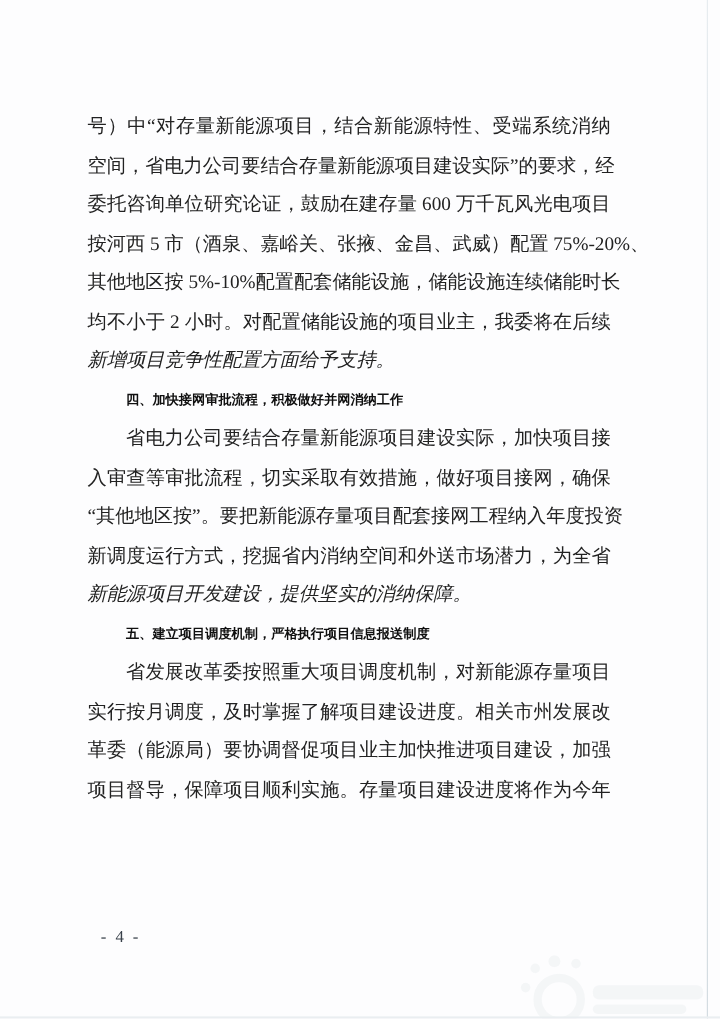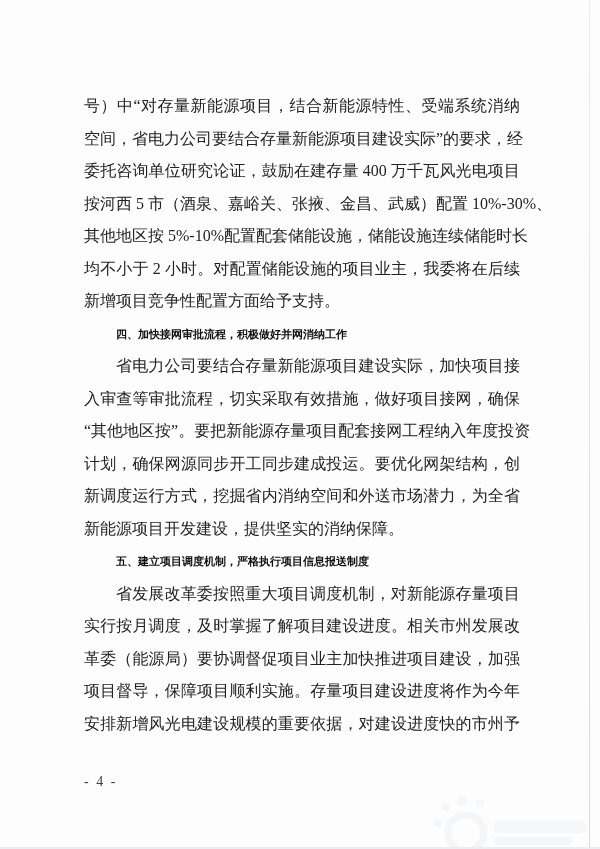--- a/index.html
+++ b/index.html
@@ -9,35 +9,35 @@
     font-family: "Liberation Serif", "DejaVu Serif", serif;
   }
   .page {
     position: relative;
     width: 600px; height: 849px;
     background: #fdfdfe;
     overflow: hidden;
   }
   .content {
     position: absolute;
-    left: 84px; top: 90px;
+    left: 73px; top: 90px;
     width: 436px;
   }
   .line, .heading {
     width: 436px;
     height: 32.5px;
     line-height: 32.5px;
     font-size: 16px;
     color: #222222;
     white-space: nowrap;
     text-align: justify;
     text-align-last: justify;
     font-family: "Liberation Serif", "DejaVu Serif", serif;
   }
-  .line.last { text-align-last: left; }
+  .line.last { text-align-last: left; font-style: italic; }
   .indent { padding-left: 32px; width: 404px; }
   .heading {
     font-family: "Liberation Sans", "DejaVu Sans", sans-serif;
     font-weight: 700;
     font-size: 11px;
     color: #101010;
     text-align-last: left;
   }
   .page-number {
     position: absolute;
@@ -71,40 +71,38 @@
 </style>
 </head>
 <body>
 
 <div class="page">
 
   <div class="content">
 
     <div class="line">号）中“对存量新能源项目，结合新能源特性、受端系统消纳</div>
     <div class="line">空间，省电力公司要结合存量新能源项目建设实际”的要求，经</div>
-    <div class="line">委托咨询单位研究论证，鼓励在建存量 400 万千瓦风光电项目</div>
-    <div class="line">按河西 5 市（酒泉、嘉峪关、张掖、金昌、武威）配置 10%-30%、</div>
+    <div class="line">委托咨询单位研究论证，鼓励在建存量 600 万千瓦风光电项目</div>
+    <div class="line">按河西 5 市（酒泉、嘉峪关、张掖、金昌、武威）配置 75%-20%、</div>
     <div class="line">其他地区按 5%-10%配置配套储能设施，储能设施连续储能时长</div>
     <div class="line">均不小于 2 小时。对配置储能设施的项目业主，我委将在后续</div>
     <div class="line last">新增项目竞争性配置方面给予支持。</div>
 
     <div class="heading indent">四、加快接网审批流程，积极做好并网消纳工作</div>
     <div class="line indent">省电力公司要结合存量新能源项目建设实际，加快项目接</div>
     <div class="line">入审查等审批流程，切实采取有效措施，做好项目接网，确保</div>
     <div class="line">“其他地区按”。要把新能源存量项目配套接网工程纳入年度投资</div>
-    <div class="line">计划，确保网源同步开工同步建成投运。要优化网架结构，创</div>
     <div class="line">新调度运行方式，挖掘省内消纳空间和外送市场潜力，为全省</div>
     <div class="line last">新能源项目开发建设，提供坚实的消纳保障。</div>
 
     <div class="heading indent">五、建立项目调度机制，严格执行项目信息报送制度</div>
     <div class="line indent">省发展改革委按照重大项目调度机制，对新能源存量项目</div>
     <div class="line">实行按月调度，及时掌握了解项目建设进度。相关市州发展改</div>
     <div class="line">革委（能源局）要协调督促项目业主加快推进项目建设，加强</div>
     <div class="line">项目督导，保障项目顺利实施。存量项目建设进度将作为今年</div>
-    <div class="line">安排新增风光电建设规模的重要依据，对建设进度快的市州予</div>
 
   </div>
 
   <div class="page-number">- 4 -</div>
 
   <svg class="watermark" viewBox="0 0 160 64" xmlns="http://www.w3.org/2000/svg">
     <g fill="none" stroke="#eef1f3" stroke-width="7">
       <circle cx="34" cy="40" r="18"></circle>
     </g>
     <g fill="#eef1f3">

